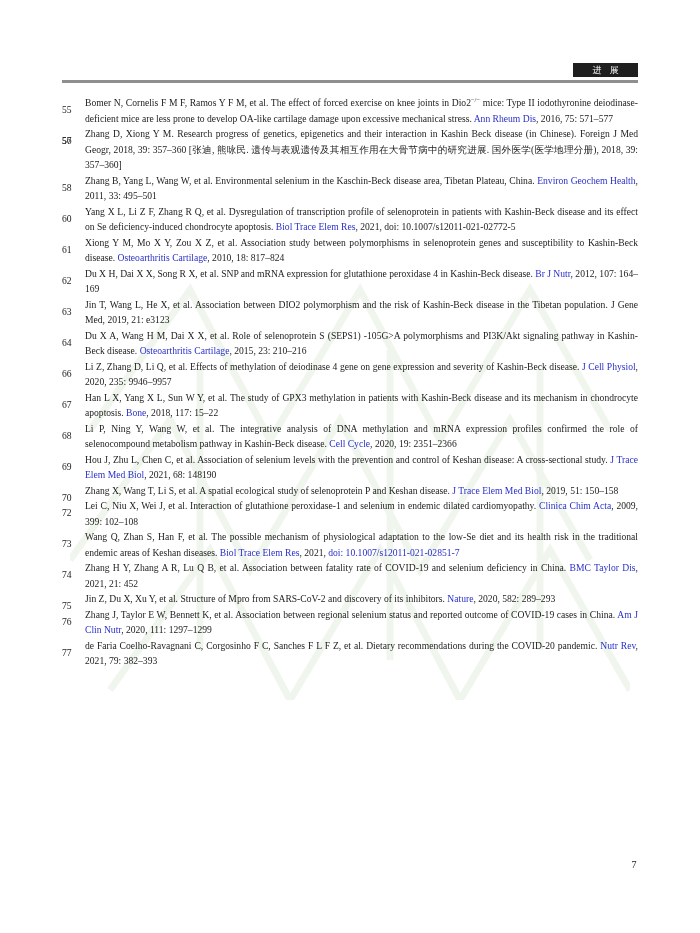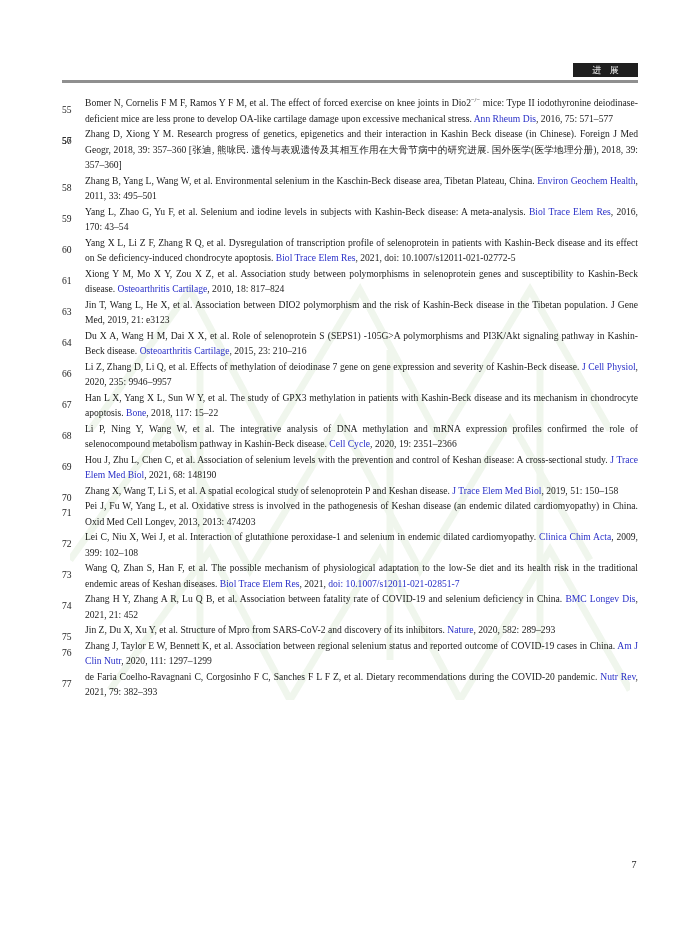--- a/index.html
+++ b/index.html
@@ -31,21 +31,21 @@
     background: #8f8f8f;
   }
   .header-tab {
     position: absolute;
     top: 63px;
     left: 573px;
     width: 65px;
     height: 14px;
     background: #1f1f1f;
     color: #ffffff;
-    font-family: Liberation Sans, sans-serif;
+    font-family: Liberation Serif, serif;
     font-size: 9px;
     line-height: 14px;
     text-align: center;
     letter-spacing: 3px;
     text-indent: 3px;
   }
   .refs {
     position: absolute;
     left: 62px;
     top: 95px;
@@ -93,34 +93,33 @@
   </svg>
 
   <div class="header-tab">进 展</div>
   <div class="header-rule"></div>
 
   <div class="refs">
       <div class="ref"><span class="ref-num">55</span><span>Bomer N, Cornelis F M F, Ramos Y F M, et al. The effect of forced exercise on knee joints in Dio2</span><sup>−/−</sup><span> mice: Type II iodothyronine deiodinase-deficient mice are less prone to develop OA-like cartilage damage upon excessive mechanical stress. </span><span class="link">Ann Rheum Dis</span><span>, 2016, 75: 571–577</span></div>
       <div class="ref"><span class="ref-num">56</span></div>
       <div class="ref"><span class="ref-num">57</span><span>Zhang D, Xiong Y M. Research progress of genetics, epigenetics and their interaction in Kashin Beck disease (in Chinese). Foreign J Med Geogr, 2018, 39: 357–360 [张迪, 熊咏民. 遗传与表观遗传及其相互作用在大骨节病中的研究进展. 国外医学(医学地理分册), 2018, 39: 357–360]</span></div>
       <div class="ref"><span class="ref-num">58</span><span>Zhang B, Yang L, Wang W, et al. Environmental selenium in the Kaschin-Beck disease area, Tibetan Plateau, China. </span><span class="link">Environ Geochem Health</span><span>, 2011, 33: 495–501</span></div>
-      <div class="ref"><span class="ref-num">59</span><span>Yang L, Zhao G, Yu F, et al. Selenium and iodine levels in subjects with Kashin-Beck disease: A meta-analysis. </span><span class="link">Biol Trace Elem Res</span><span>, 2016, 170: 43–54</span></div>
       <div class="ref"><span class="ref-num">60</span><span>Yang X L, Li Z F, Zhang R Q, et al. Dysregulation of transcription profile of selenoprotein in patients with Kashin-Beck disease and its effect on Se deficiency-induced chondrocyte apoptosis. </span><span class="link">Biol Trace Elem Res</span><span>, 2021, doi: 10.1007/s12011-021-02772-5</span></div>
       <div class="ref"><span class="ref-num">61</span><span>Xiong Y M, Mo X Y, Zou X Z, et al. Association study between polymorphisms in selenoprotein genes and susceptibility to Kashin-Beck disease. </span><span class="link">Osteoarthritis Cartilage</span><span>, 2010, 18: 817–824</span></div>
+      <div class="ref"><span class="ref-num">62</span><span>Du X H, Dai X X, Song R X, et al. SNP and mRNA expression for glutathione peroxidase 4 in Kashin-Beck disease. </span><span class="link">Br J Nutr</span><span>, 2012, 107: 164–169</span></div>
       <div class="ref"><span class="ref-num">63</span><span>Jin T, Wang L, He X, et al. Association between DIO2 polymorphism and the risk of Kashin-Beck disease in the Tibetan population. J Gene Med, 2019, 21: e3123</span></div>
       <div class="ref"><span class="ref-num">64</span><span>Du X A, Wang H M, Dai X X, et al. Role of selenoprotein S (SEPS1) -105G&gt;A polymorphisms and PI3K/Akt signaling pathway in Kashin-Beck disease. </span><span class="link">Osteoarthritis Cartilage</span><span>, 2015, 23: 210–216</span></div>
-      <div class="ref"><span class="ref-num">66</span><span>Li Z, Zhang D, Li Q, et al. Effects of methylation of deiodinase 7 gene on gene expression and severity of Kashin-Beck disease. </span><span class="link">J Cell Physiol</span><span>, 2020, 235: 9946–9957</span></div>
+      <div class="ref"><span class="ref-num">66</span><span>Li Z, Zhang D, Li Q, et al. Effects of methylation of deiodinase 4 gene on gene expression and severity of Kashin-Beck disease. </span><span class="link">J Cell Physiol</span><span>, 2020, 235: 9946–9957</span></div>
       <div class="ref"><span class="ref-num">67</span><span>Han L X, Yang X L, Sun W Y, et al. The study of GPX3 methylation in patients with Kashin-Beck disease and its mechanism in chondrocyte apoptosis. </span><span class="link">Bone</span><span>, 2018, 117: 15–22</span></div>
       <div class="ref"><span class="ref-num">68</span><span>Li P, Ning Y, Wang W, et al. The integrative analysis of DNA methylation and mRNA expression profiles confirmed the role of selenocompound metabolism pathway in Kashin-Beck disease. </span><span class="link">Cell Cycle</span><span>, 2020, 19: 2351–2366</span></div>
       <div class="ref"><span class="ref-num">69</span><span>Hou J, Zhu L, Chen C, et al. Association of selenium levels with the prevention and control of Keshan disease: A cross-sectional study. </span><span class="link">J Trace Elem Med Biol</span><span>, 2021, 68: 148190</span></div>
       <div class="ref"><span class="ref-num">70</span><span>Zhang X, Wang T, Li S, et al. A spatial ecological study of selenoprotein P and Keshan disease. </span><span class="link">J Trace Elem Med Biol</span><span>, 2019, 51: 150–158</span></div>
-      <div class="ref"><span class="ref-num">71</span><span>Pei J, Fu W, Yang L, et al. Oxidative stress is involved in the pathogenesis of Keshan disease (an endemic dilated cardiomyopathy) in China. Oxid Med Cell Longev, 2013, 2013: 474203</span></div>
       <div class="ref"><span class="ref-num">72</span><span>Lei C, Niu X, Wei J, et al. Interaction of glutathione peroxidase-1 and selenium in endemic dilated cardiomyopathy. </span><span class="link">Clinica Chim Acta</span><span>, 2009, 399: 102–108</span></div>
       <div class="ref"><span class="ref-num">73</span><span>Wang Q, Zhan S, Han F, et al. The possible mechanism of physiological adaptation to the low-Se diet and its health risk in the traditional endemic areas of Keshan diseases. </span><span class="link">Biol Trace Elem Res</span><span>, 2021, </span><span class="link">doi: 10.1007/s12011-021-02851-7</span></div>
-      <div class="ref"><span class="ref-num">74</span><span>Zhang H Y, Zhang A R, Lu Q B, et al. Association between fatality rate of COVID-19 and selenium deficiency in China. </span><span class="link">BMC Longev Dis</span><span>, 2021, 21: 452</span></div>
+      <div class="ref"><span class="ref-num">74</span><span>Zhang H Y, Zhang A R, Lu Q B, et al. Association between fatality rate of COVID-19 and selenium deficiency in China. </span><span class="link">BMC Taylor Dis</span><span>, 2021, 21: 452</span></div>
       <div class="ref"><span class="ref-num">75</span><span>Jin Z, Du X, Xu Y, et al. Structure of Mpro from SARS-CoV-2 and discovery of its inhibitors. </span><span class="link">Nature</span><span>, 2020, 582: 289–293</span></div>
       <div class="ref"><span class="ref-num">76</span><span>Zhang J, Taylor E W, Bennett K, et al. Association between regional selenium status and reported outcome of COVID-19 cases in China. </span><span class="link">Am J Clin Nutr</span><span>, 2020, 111: 1297–1299</span></div>
       <div class="ref"><span class="ref-num">77</span><span>de Faria Coelho-Ravagnani C, Corgosinho F C, Sanches F L F Z, et al. Dietary recommendations during the COVID-20 pandemic. </span><span class="link">Nutr Rev</span><span>, 2021, 79: 382–393</span></div>
     </div>
 
   <div class="page-num">7</div>
 
 </div>
 
 </body></html>

